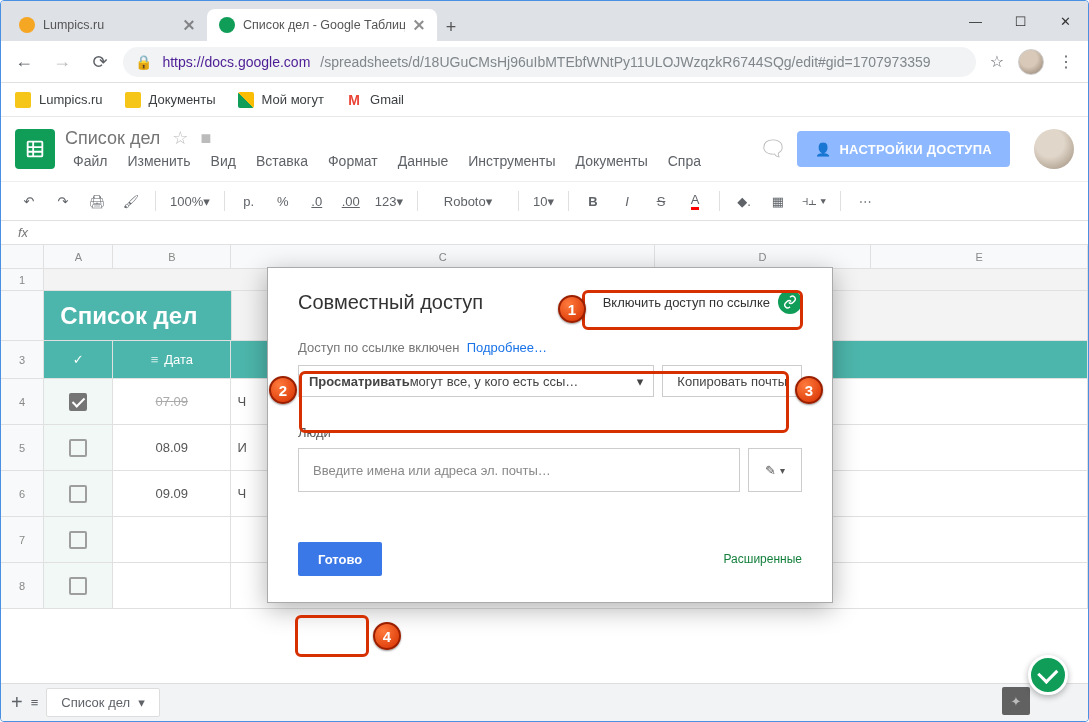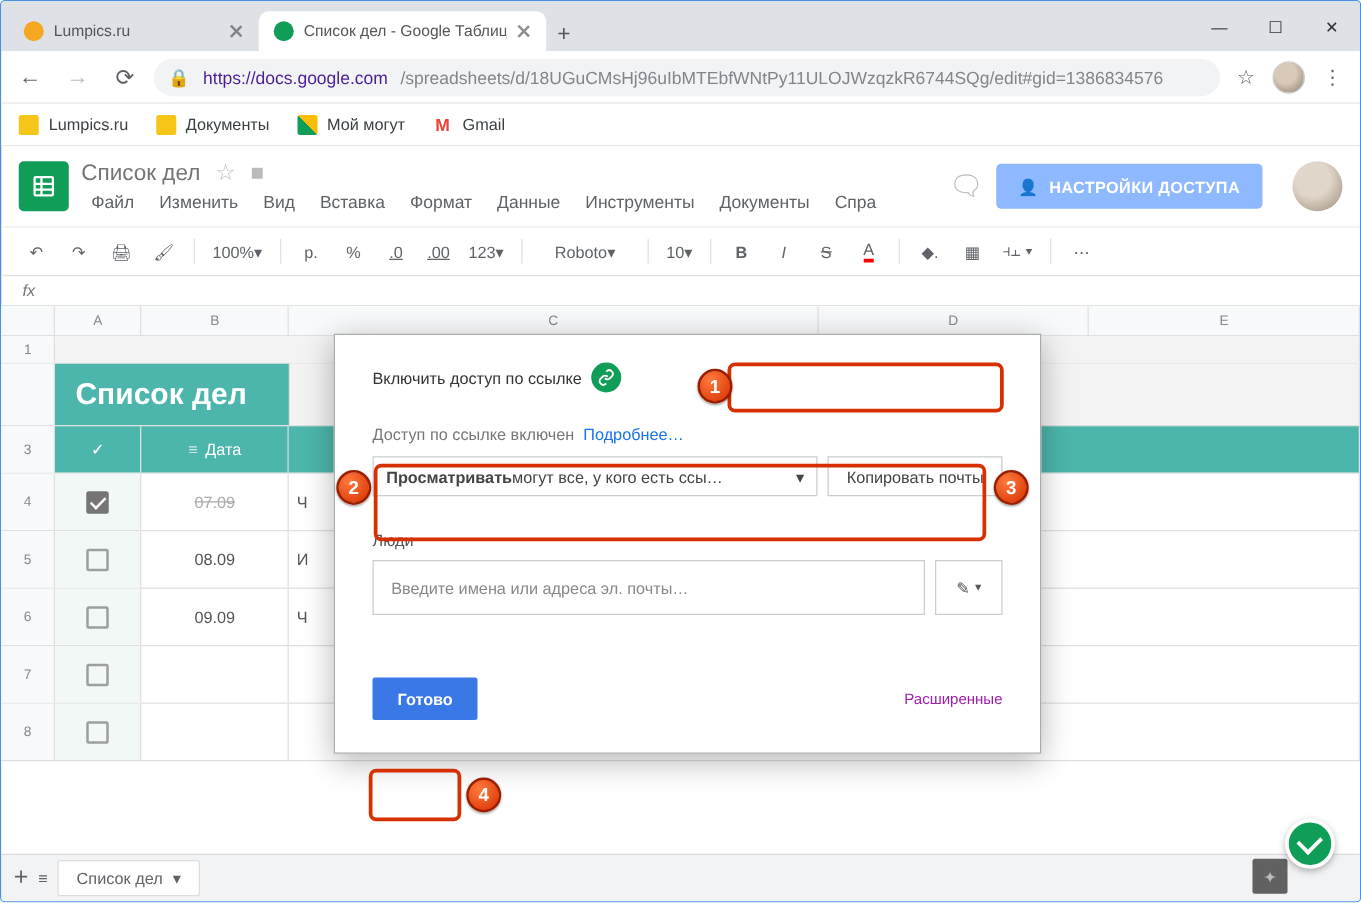--- a/index.html
+++ b/index.html
@@ -85,21 +85,21 @@
   .perm-dd { flex:1; height:32px; border:1px solid #ccc; display:flex; align-items:center; padding:0 10px; font-size:13px; position:relative; }
   .perm-dd .caret { margin-left:auto; }
   .copybtn { height:32px; border:1px solid #ccc; padding:0 14px; display:flex; align-items:center; background:#fff; }
   .linkfield { height:30px; background:#1a73e8; color:#fff; padding:0 8px; font-size:12px; display:flex; align-items:center; overflow:hidden; }
   .people-label { margin:28px 0 8px; color:#555; }
   .people-row { display:flex; gap:8px; }
   .people-input { flex:1; height:44px; border:1px solid #ccc; padding:0 14px; font-size:13px; color:#888; display:flex; align-items:center; }
   .editbtn { width:54px; height:44px; border:1px solid #ccc; display:flex; align-items:center; justify-content:center; gap:4px; color:#555; }
   .dlg-footer { display:flex; align-items:center; margin-top:50px; }
   .done-btn { background:#3b78e7; color:#fff; height:34px; padding:0 20px; font-size:13px; font-weight:bold; display:flex; align-items:center; border-radius:2px; }
-  .adv { margin-left:auto; color:#a21caf; font-size:12px; }
+  .adv { margin-left:auto; color:#15803d; font-size:12px; }
 
   
   .badge { position:absolute; width:28px; height:28px; border-radius:50%; background:radial-gradient(circle at 35% 30%, #ff7a3c, #d62f00); border:2px solid #9a1f00; color:#fff; font-weight:bold; font-size:15px; display:flex; align-items:center; justify-content:center; z-index:50; box-shadow:0 1px 2px rgba(0,0,0,.4); }
   .hl { position:absolute; border:3px solid #d62f00; border-radius:6px; z-index:40; pointer-events:none; }
 
   .greenfab { position:absolute; right:20px; bottom:26px; width:40px; height:40px; border-radius:50%; background:#0f9d58; border:3px solid #fff; box-shadow:0 2px 6px rgba(0,0,0,.3); display:flex; align-items:center; justify-content:center; }
   .greenfab::after{ content:""; width:14px; height:10px; border:solid #fff; border-width:0 0 3px 3px; transform:rotate(-45deg) translate(1px,-2px); }
 
   .starbtn { position:absolute; right:58px; bottom:6px; width:28px; height:28px; background:#616161; border-radius:2px; display:flex; align-items:center; justify-content:center; color:#bbb; }
 </style>
@@ -129,21 +129,21 @@
     </div>
   </div>
 
   <div class="addrbar">
     <div class="navbtn">←</div>
     <div class="navbtn dis">→</div>
     <div class="navbtn">⟳</div>
     <div class="url">
       <span class="lock">🔒</span>
       <span class="host">https://docs.google.com</span>
-        <span class="path">/spreadsheets/d/18UGuCMsHj96uIbMTEbfWNtPy11ULOJWzqzkR6744SQg/edit#gid=1386834576</span>
+        <span class="path">/spreadsheets/d/18UGuCMsHj96uIbMTEbfWNtPy11ULOJWzqzkR6744SQg/edit#gid=1707973359</span>
     </div>
     <div class="addr-right">
       <span style="color:#5f6368">☆</span>
       <div class="avatar"></div>
       <span style="color:#5f6368">⋮</span>
     </div>
   </div>
 
   <div class="bmbar">
     <div class="bm">
@@ -318,20 +318,21 @@
     <span>≡</span>
     <div class="sheet-tab">
         <span>Список дел</span>
         <span>▾</span>
       </div>
     <div class="starbtn">✦</div>
   </div>
 
   <div class="dialog">
     <div class="dlg-toprow">
+      <h2>Совместный доступ</h2>
       <div class="linkbtn">
         <span>Включить доступ по ссылке</span>
         <span class="linkicon">
           <svg width="14" height="14" viewBox="0 0 24 24" fill="none" stroke="#fff" stroke-width="2.5">
               <path d="M10 13a5 5 0 0 0 7 0l3-3a5 5 0 0 0-7-7l-1 1"></path>
               <path d="M14 11a5 5 0 0 0-7 0l-3 3a5 5 0 0 0 7 7l1-1"></path>
             </svg>
         </span>
       </div>
     </div>

